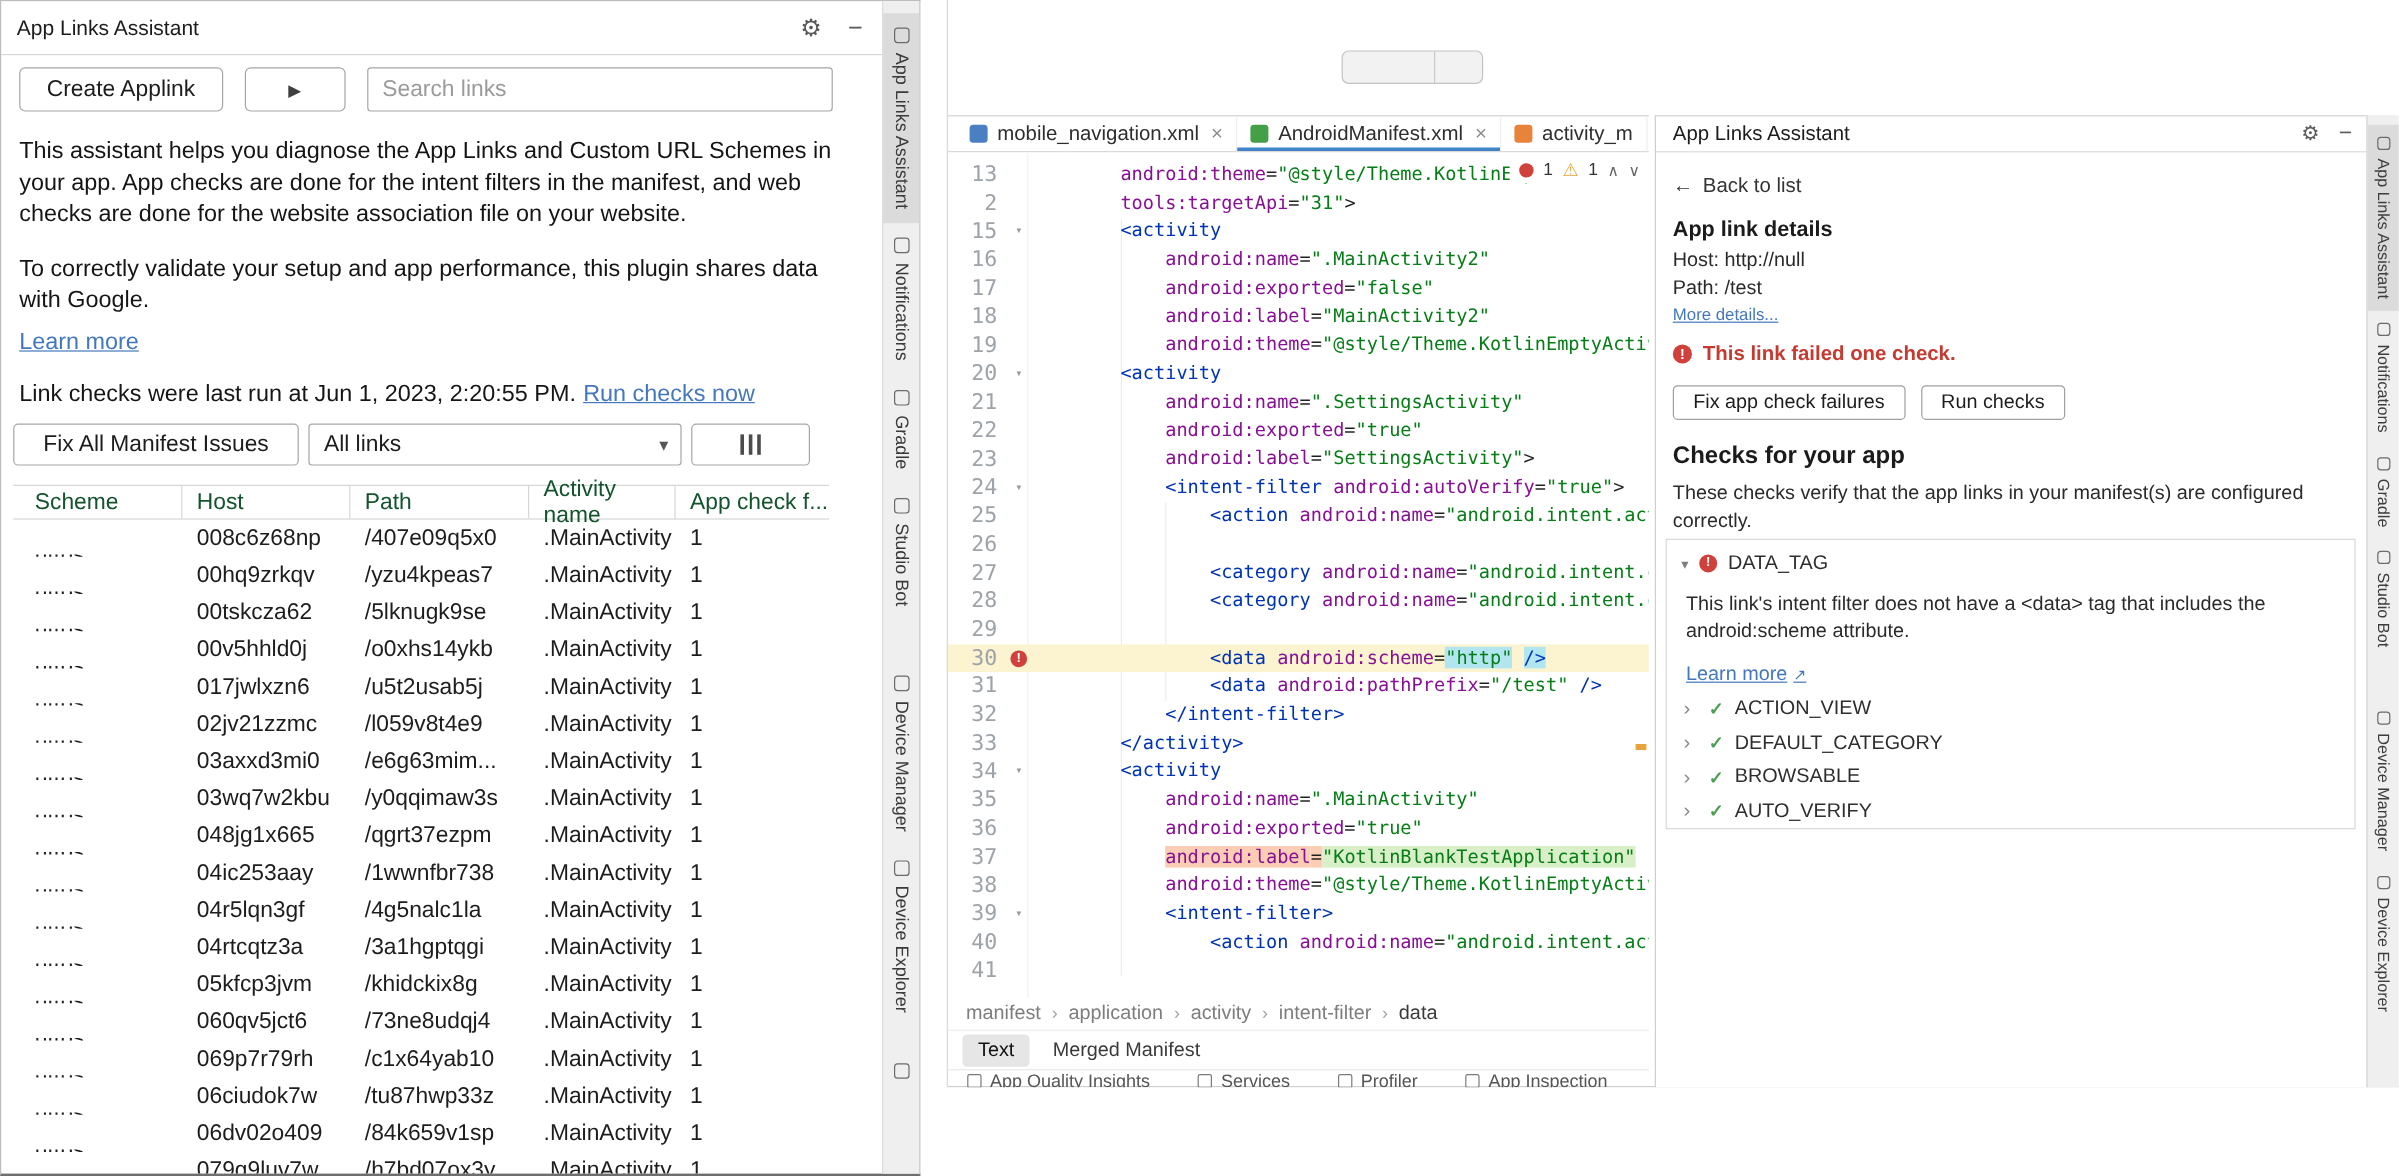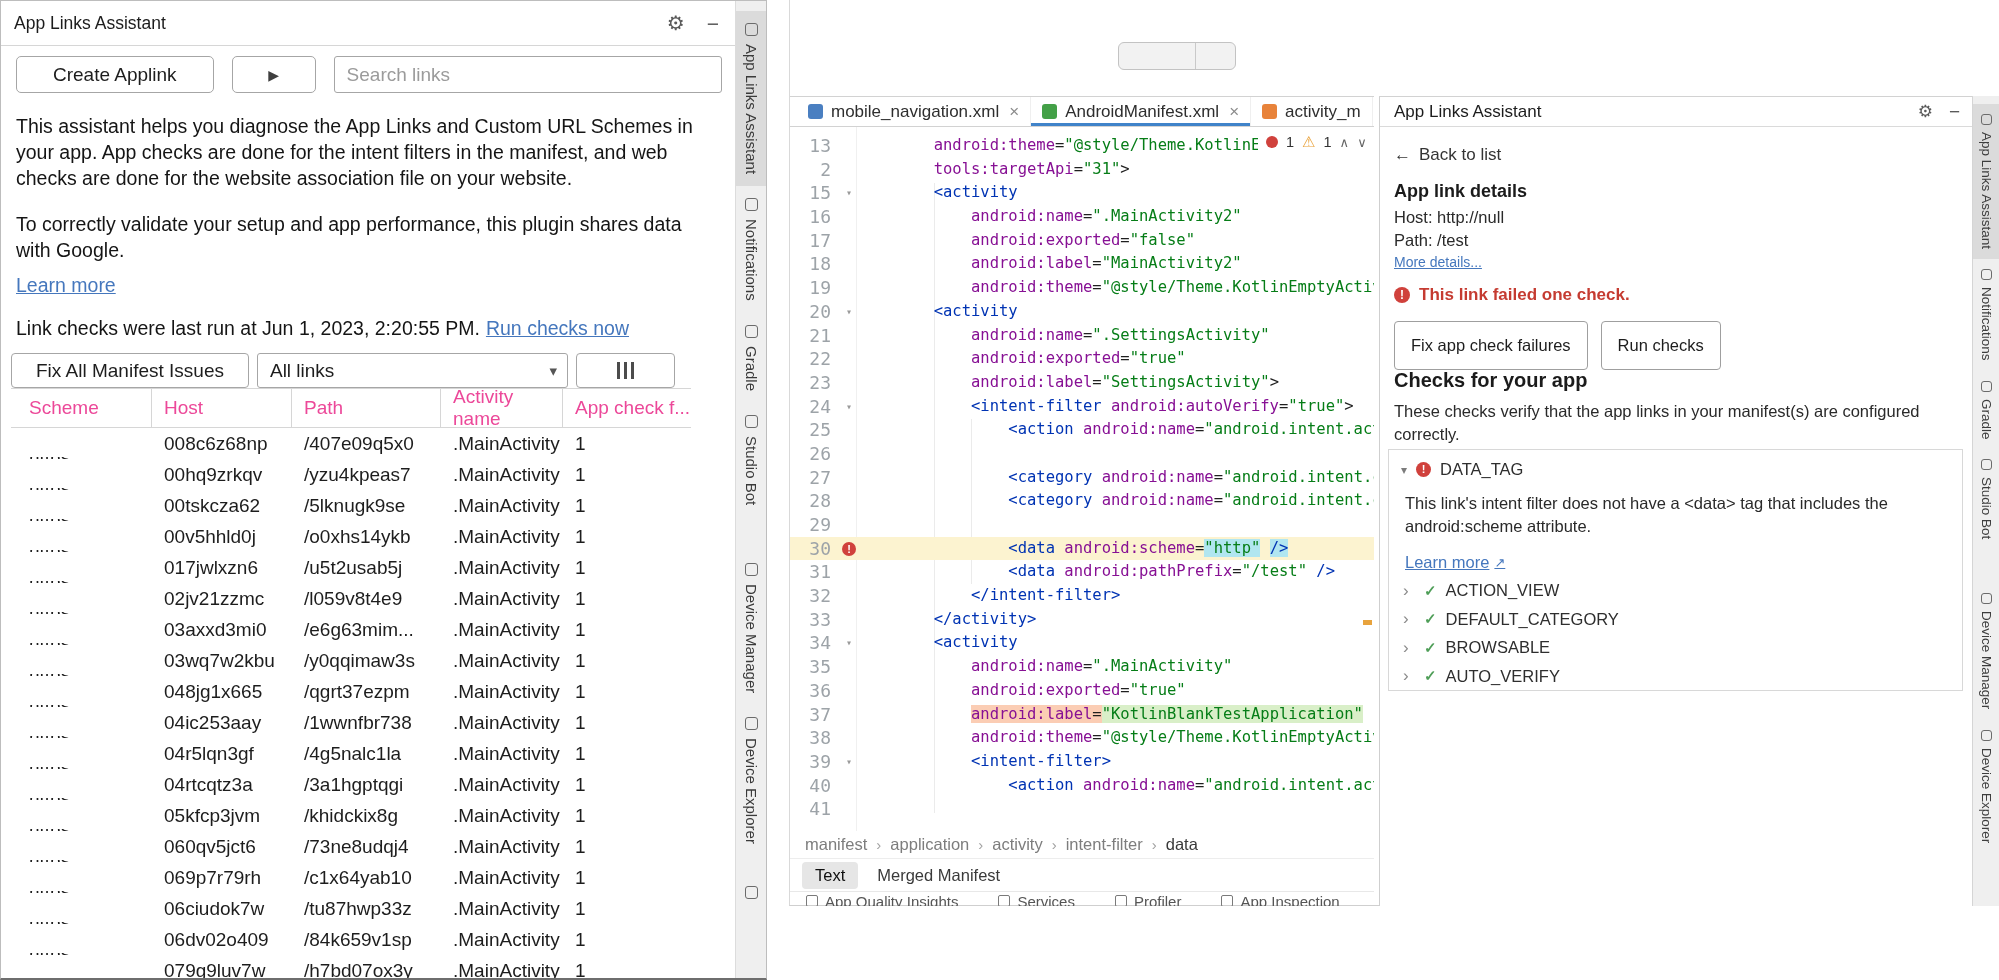--- a/index.html
+++ b/index.html
@@ -11,40 +11,40 @@
 
 .left-window{position:absolute;left:0;top:0;width:767px;height:980px;background:#fff;border:1px solid #bdbdbd;border-bottom:2px solid #6e6e6e;display:flex;}
 .lw-content{width:734px;position:relative;flex:none;}
 .lw-strip{width:32px;background:#efefef;border-left:1px solid #dcdcdc;}
 .lw-header{height:45px;border-bottom:1px solid #d6d6d6;display:flex;align-items:center;padding:0 16px 0 13px;}
 .lw-title{font-size:17.5px;color:#1c1c1c;}
 .flex-sp{flex:1;}
 .icon-gear{font-size:20px;color:#5a5a5a;cursor:pointer;}
 .icon-min{font-size:21px;color:#5a5a5a;margin-left:22px;cursor:pointer;line-height:1;}
 .lw-toolbar{display:flex;align-items:center;gap:18px;padding:10px 0 10px 15px;}
-.btn{border:1px solid #a6a6a6;border-radius:5px;background:#fff;font-family:inherit;font-size:19px;color:#1d1d1d;height:37px;display:inline-flex;align-items:center;justify-content:center;padding:0 36px;cursor:pointer;white-space:nowrap;}
+.btn{border:1px solid #a6a6a6;border-radius:5px;background:#fff;font-family:inherit;font-size:19px;color:#1d1d1d;height:37px;display:inline-flex;align-items:center;justify-content:center;padding:0 22px;cursor:pointer;white-space:nowrap;}
 .btn-play{width:84px;padding:0;}
 .play-glyph{font-size:14px;color:#3f3f3f;}
 .search-input{width:388px;height:37px;border:1px solid #a6a6a6;border-radius:3px;font-family:inherit;font-size:19px;padding:0 12px;color:#222;outline:none;}
 .search-input::placeholder{color:#9b9b9b;}
 .lw-body{padding:0 40px 0 15px;}
 .intro{font-size:19.5px;line-height:26px;color:#151515;max-width:678px;margin-top:10px;}
 .intro.p2{margin-top:20px;}
 .link-lm{display:inline-block;margin-top:11px;font-size:19.5px;}
 .lastrun{margin-top:20px;font-size:19.5px;color:#151515;}
 .lastrun a{margin-left:6px;}
 .controls{margin-top:13px;display:flex;gap:8px;margin-left:-5px;}
 .btn-sm{height:35px;font-size:19px;padding:0 24px;border-radius:4px;}
 .combo{width:311px;height:35px;border:1px solid #a6a6a6;border-radius:3px;display:flex;align-items:center;justify-content:space-between;padding:0 10px 0 12px;font-size:19px;cursor:pointer;background:#fff;}
 .combo-arrow{color:#555;font-size:15px;}
 .btn-cols{width:99px;height:35px;padding:0;border-radius:4px;}
 .vbars{display:flex;gap:4px;}
 .vbars i{width:3px;height:17px;background:#4c4c4c;display:block;}
 .links-table{position:absolute;left:10px;top:387px;width:680px;bottom:0;overflow:hidden;font-size:19px;}
-.lt-header{display:flex;height:40px;border-top:1px solid #d6d6d6;border-bottom:1px solid #d6d6d6;color:#ec4899;}
+.lt-header{display:flex;height:29px;border-top:1px solid #d6d6d6;border-bottom:1px solid #d6d6d6;color:#14532d;margin-top:16px;}
 .lt-hcell{display:flex;align-items:center;padding-left:12px;border-right:1px solid #d6d6d6;flex:none;}
 .lt-hcell:first-child{padding-left:18px;}
 .lt-row{display:flex;height:31px;}
 .lt-cell{display:flex;align-items:center;padding-left:12px;flex:none;overflow:hidden;white-space:nowrap;}
 .lt-cell.c0{padding-left:18px;margin-top:29px;}
 .w0{width:141px;}.w1{width:140px;}.w2{width:149px;}.w3{width:122px;}.w4{width:128px;border-right:none;}
 
 
 .strip{display:flex;flex-direction:column;align-items:center;padding-top:10px;}
 .strip-tab{display:flex;flex-direction:column;align-items:center;gap:8px;padding:12px 0;width:100%;cursor:pointer;}
@@ -110,21 +110,21 @@
 .as-back{position:absolute;left:14px;top:48px;display:flex;align-items:center;gap:8px;font-size:17px;color:#343434;cursor:pointer;}
 .as-h{position:absolute;left:14px;top:84px;font-size:18px;font-weight:bold;color:#1b1b1b;}
 .as-line{position:absolute;left:14px;font-size:16.5px;color:#2a2a2a;}
 .as-line.host{top:111px;}
 .as-line.path{top:134px;}
 .as-more{position:absolute;left:14px;top:157px;font-size:14px;}
 .as-failed{position:absolute;left:14px;top:188px;display:flex;align-items:center;gap:9px;font-size:17px;font-weight:bold;color:#c53b31;}
 .err-circ{width:16px;height:16px;border-radius:50%;background:#d0413c;color:#fff;font-size:12px;font-weight:bold;line-height:16px;text-align:center;flex:none;}
 .err-circ.sm{width:15px;height:15px;line-height:15px;font-size:11px;}
 .as-buttons{position:absolute;left:14px;top:224px;display:flex;gap:13px;}
-.btn-as{height:49px;font-size:16.5px;padding:0 16px;border-radius:4px;border:1px solid #9f9f9f;}
+.btn-as{height:29px;font-size:16.5px;padding:0 16px;border-radius:4px;border:1px solid #9f9f9f;}
 .as-h2{position:absolute;left:14px;top:272px;font-size:20px;font-weight:bold;color:#1b1b1b;}
 .as-desc{position:absolute;left:14px;top:303px;width:568px;font-size:16.5px;line-height:23px;color:#2a2a2a;}
 .checks-box{position:absolute;left:8px;top:352px;width:575px;height:242px;border:1px solid #d8d8d8;background:#fff;}
 .dt-row{position:absolute;left:12px;top:10px;display:flex;align-items:center;gap:9px;cursor:pointer;}
 .dt-chev{color:#7c7c7c;font-size:12px;}
 .dt-name{font-size:16.5px;color:#2e2e2e;}
 .dt-desc{position:absolute;left:16px;top:42px;width:548px;font-size:16.5px;line-height:23px;color:#2a2a2a;}
 .dt-learn{position:absolute;left:16px;top:103px;font-size:16.5px;display:flex;gap:5px;align-items:center;}
 .dt-learn .ext{font-size:13px;display:inline-block;}
 .passed-list{position:absolute;left:14px;top:130px;display:flex;flex-direction:column;gap:7.5px;}

